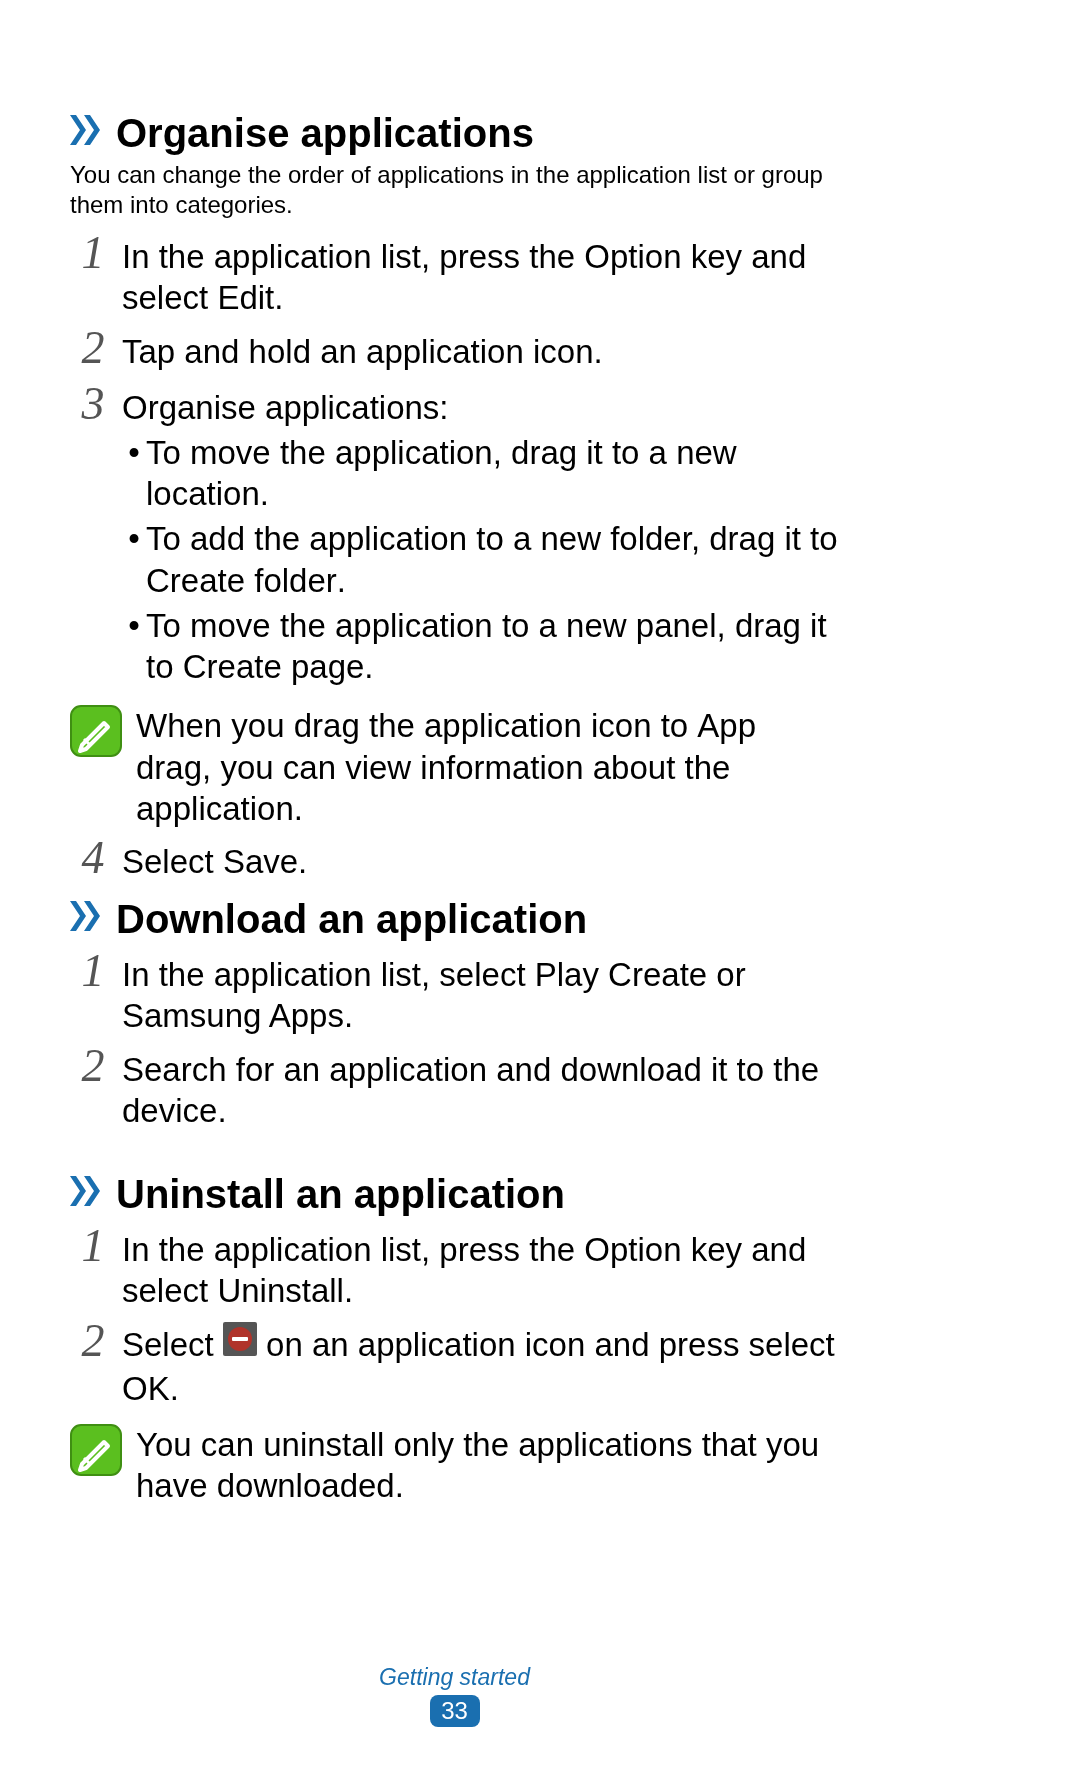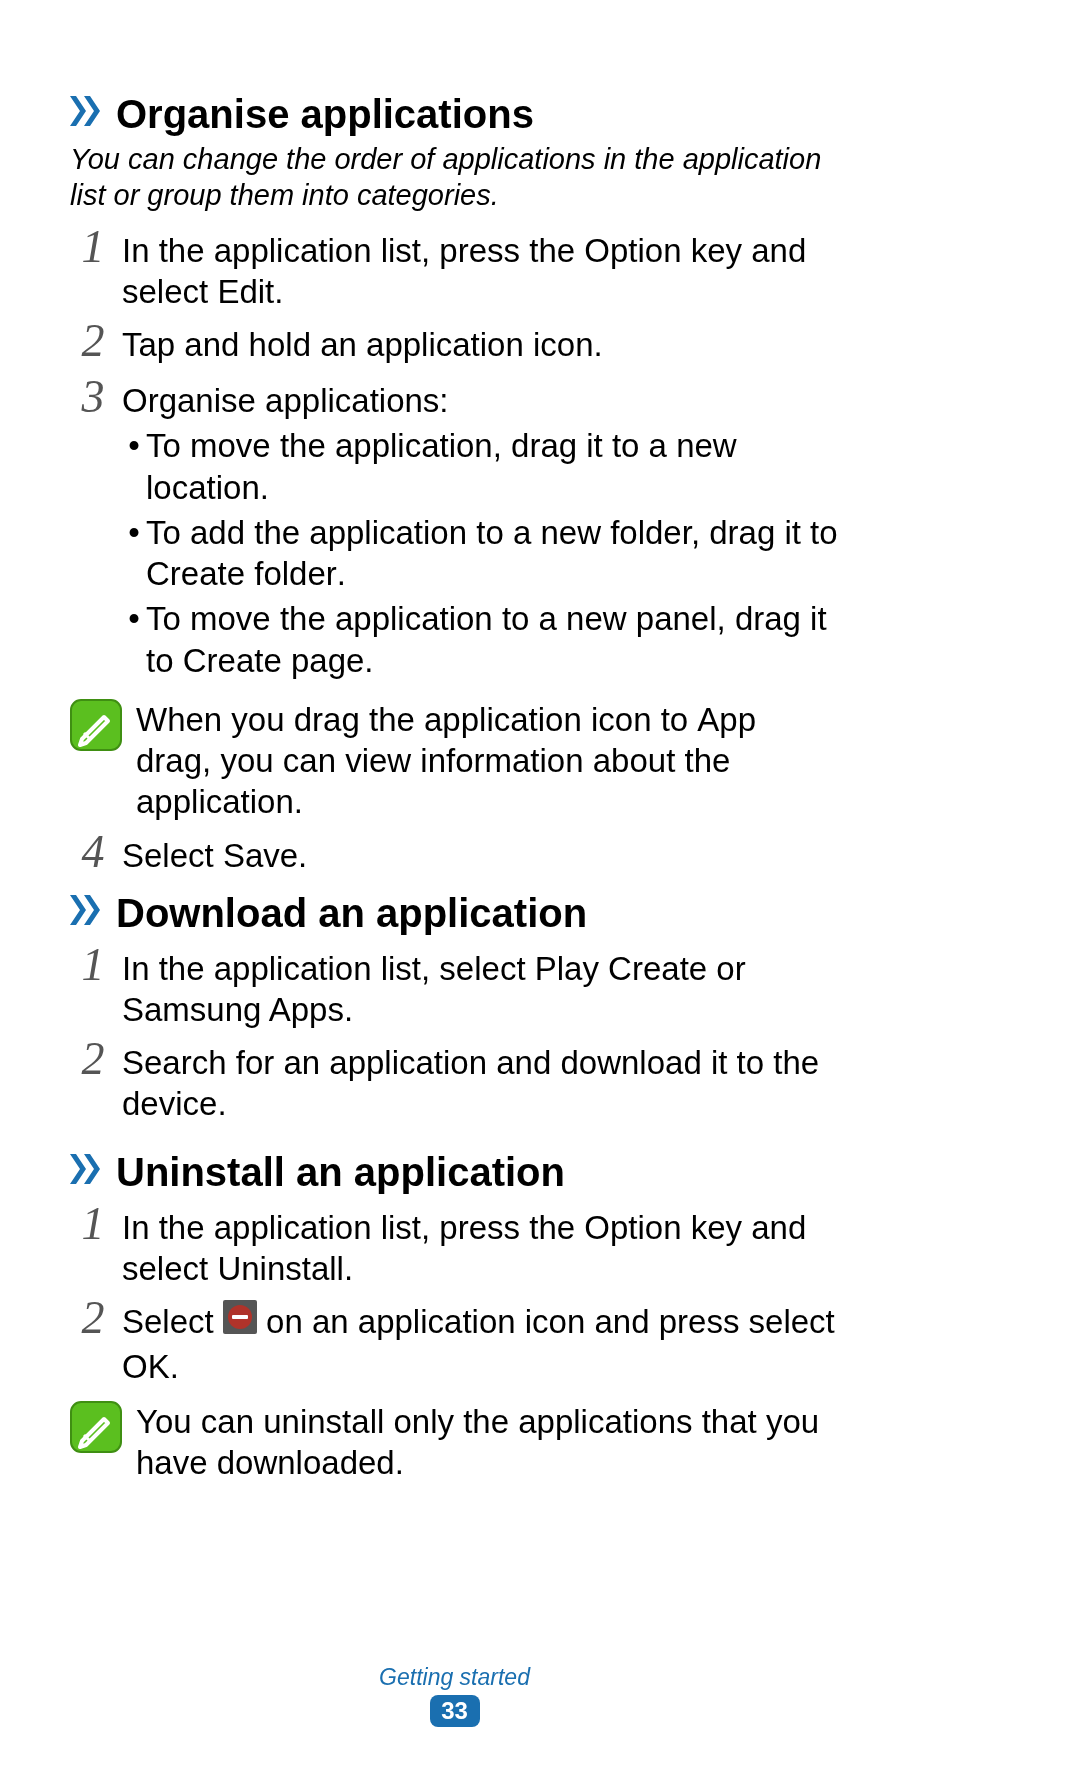--- a/index.html
+++ b/index.html
@@ -5,21 +5,21 @@
   html, body {
     margin: 0;
     padding: 0;
     background: #fff;
   }
   .page {
     width: 909px;
     height: 1771px;
     position: relative;
     box-sizing: border-box;
-    padding: 73px 70px 0 70px;
+    padding: 92px 70px 0 70px;
     font-family: "Segoe UI", "Myriad Pro", Arial, sans-serif;
     color: #000;
   }
 
   .section-heading {
     display: flex;
     align-items: baseline;
     margin-top: 18px;
     margin-bottom: 2px;
   }
@@ -34,24 +34,23 @@
     top: -2px;
   }
   .section-heading .arrows svg { display:block; }
   .section-heading .title {
     font-weight: 700;
     font-size: 40px;
     line-height: 1.15;
   }
 
   .intro {
-    font-size: 29px;
+    font-size: 24px;
     line-height: 1.25;
     margin: 4px 0 14px 0;
-    font-style: italic;
   }
 
   .step {
     display: flex;
     align-items: flex-start;
     margin: 10px 0 6px 0;
   }
   .step .num {
     font-family: "Times New Roman", Georgia, serif;
     font-style: italic;
@@ -127,21 +126,21 @@
     font-size: 23px;
     color: #1a6fb0;
     display: block;
     margin-bottom: 4px;
   }
   .page-badge {
     display: inline-block;
     background: #1a6fb0;
     color: #fff;
     font-size: 24px;
-    font-weight: 700;
+    font-weight: 400;
     padding: 2px 0;
     width: 50px;
     border-radius: 8px;
     text-align: center;
   }
 </style>
 </head>
 <body>
 
 <div class="page">
@@ -230,21 +229,21 @@
     <div class="body">
       <span>In the application list, select </span><span class="sans">Play Create</span><span> or </span><span class="sans">Samsung Apps</span><span>.</span>
     </div>
   </div>
 
   <div class="step">
     <div class="num">2</div>
     <div class="body">Search for an application and download it to the device.</div>
   </div>
 
-  <div class="section-heading" style="margin-top:24px;text-align:center;">
+  <div class="section-heading" style="margin-top:40px;text-align:center;">
     <span class="arrows">
       <svg width="34" height="30" viewBox="0 0 34 30">
         <polygon points="0,0 10,15 0,30 6,30 16,15 6,0" fill="#1a6fb0"></polygon>
         <polygon points="14,0 24,15 14,30 20,30 30,15 20,0" fill="#1a6fb0"></polygon>
       </svg>
     </span>
     <span class="title">Uninstall an application</span>
   </div>
 
   <div class="step">

